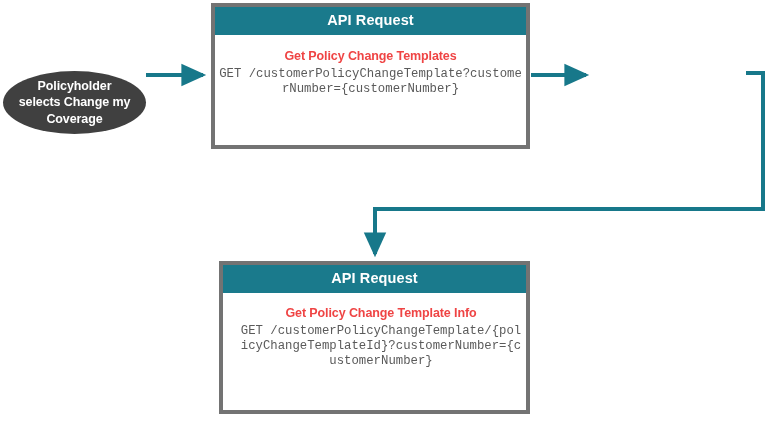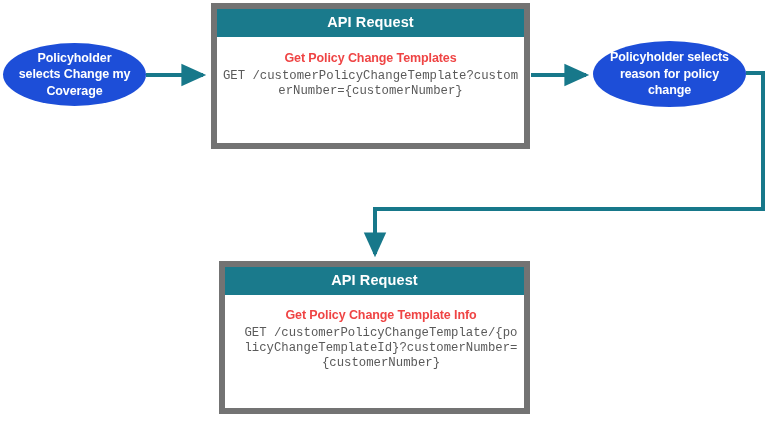--- a/index.html
+++ b/index.html
@@ -20,44 +20,45 @@
     left: 0;
     top: 0;
     width: 769px;
     height: 421px;
   }
 
   
   .ellipse-node {
     position: absolute;
     border-radius: 50%;
-    background: #1d4ed8;
+    background: #404040;
     display: flex;
     align-items: center;
     justify-content: flex-start;
     text-align: center;
     color: #ffffff;
     font-weight: bold;
     font-size: 12.5px;
     line-height: 1.32;
     letter-spacing: -0.1px;
     box-sizing: border-box;
+    margin-top: 28px;
   }
   .ellipse-node .ell-label {
     padding: 0 14px;
     width: 100%;
   }
   #ellipse-start { left: 3px;   top: 43px; width: 143px; height: 63px; }
   #ellipse-reason { left: 593px; top: 41px; width: 153px; height: 66px; }
 
   
   .api-box {
     position: absolute;
     box-sizing: border-box;
-    border: 6px solid #737373;
+    border: 4px solid #737373;
     background: #ffffff;
   }
   .api-box-header {
     background: #1a7a8c;
     color: #ffffff;
     font-weight: bold;
     font-size: 14.5px;
     text-align: center;
     line-height: 1;
     padding: 6px 0 7px 0;
@@ -114,23 +115,20 @@
 
     <g>
       <path d="M746,73 L763,73 L763,209 L375,209 L375,254" stroke="#17788a" stroke-width="4" fill="none" stroke-linejoin="miter" marker-end="url(#arrowhead)"></path>
     </g>
   </svg>
 
   <div id="ellipse-start" class="ellipse-node">
     <span class="ell-label">Policyholder selects Change my Coverage</span>
   </div>
 
-  <div id="ellipse-reason" class="ellipse-node">
-    <span class="ell-label">Policyholder selects reason for policy change</span>
-  </div>
 
   <div id="api-box-1" class="api-box">
     <div class="api-box-header">API Request</div>
     <div class="api-box-body">
       <div class="api-title">Get Policy Change Templates</div>
       <div class="api-endpoint">GET /customerPolicyChangeTemplate?customerNumber={customerNumber}</div>
     </div>
   </div>
 
   <div id="api-box-2" class="api-box">

